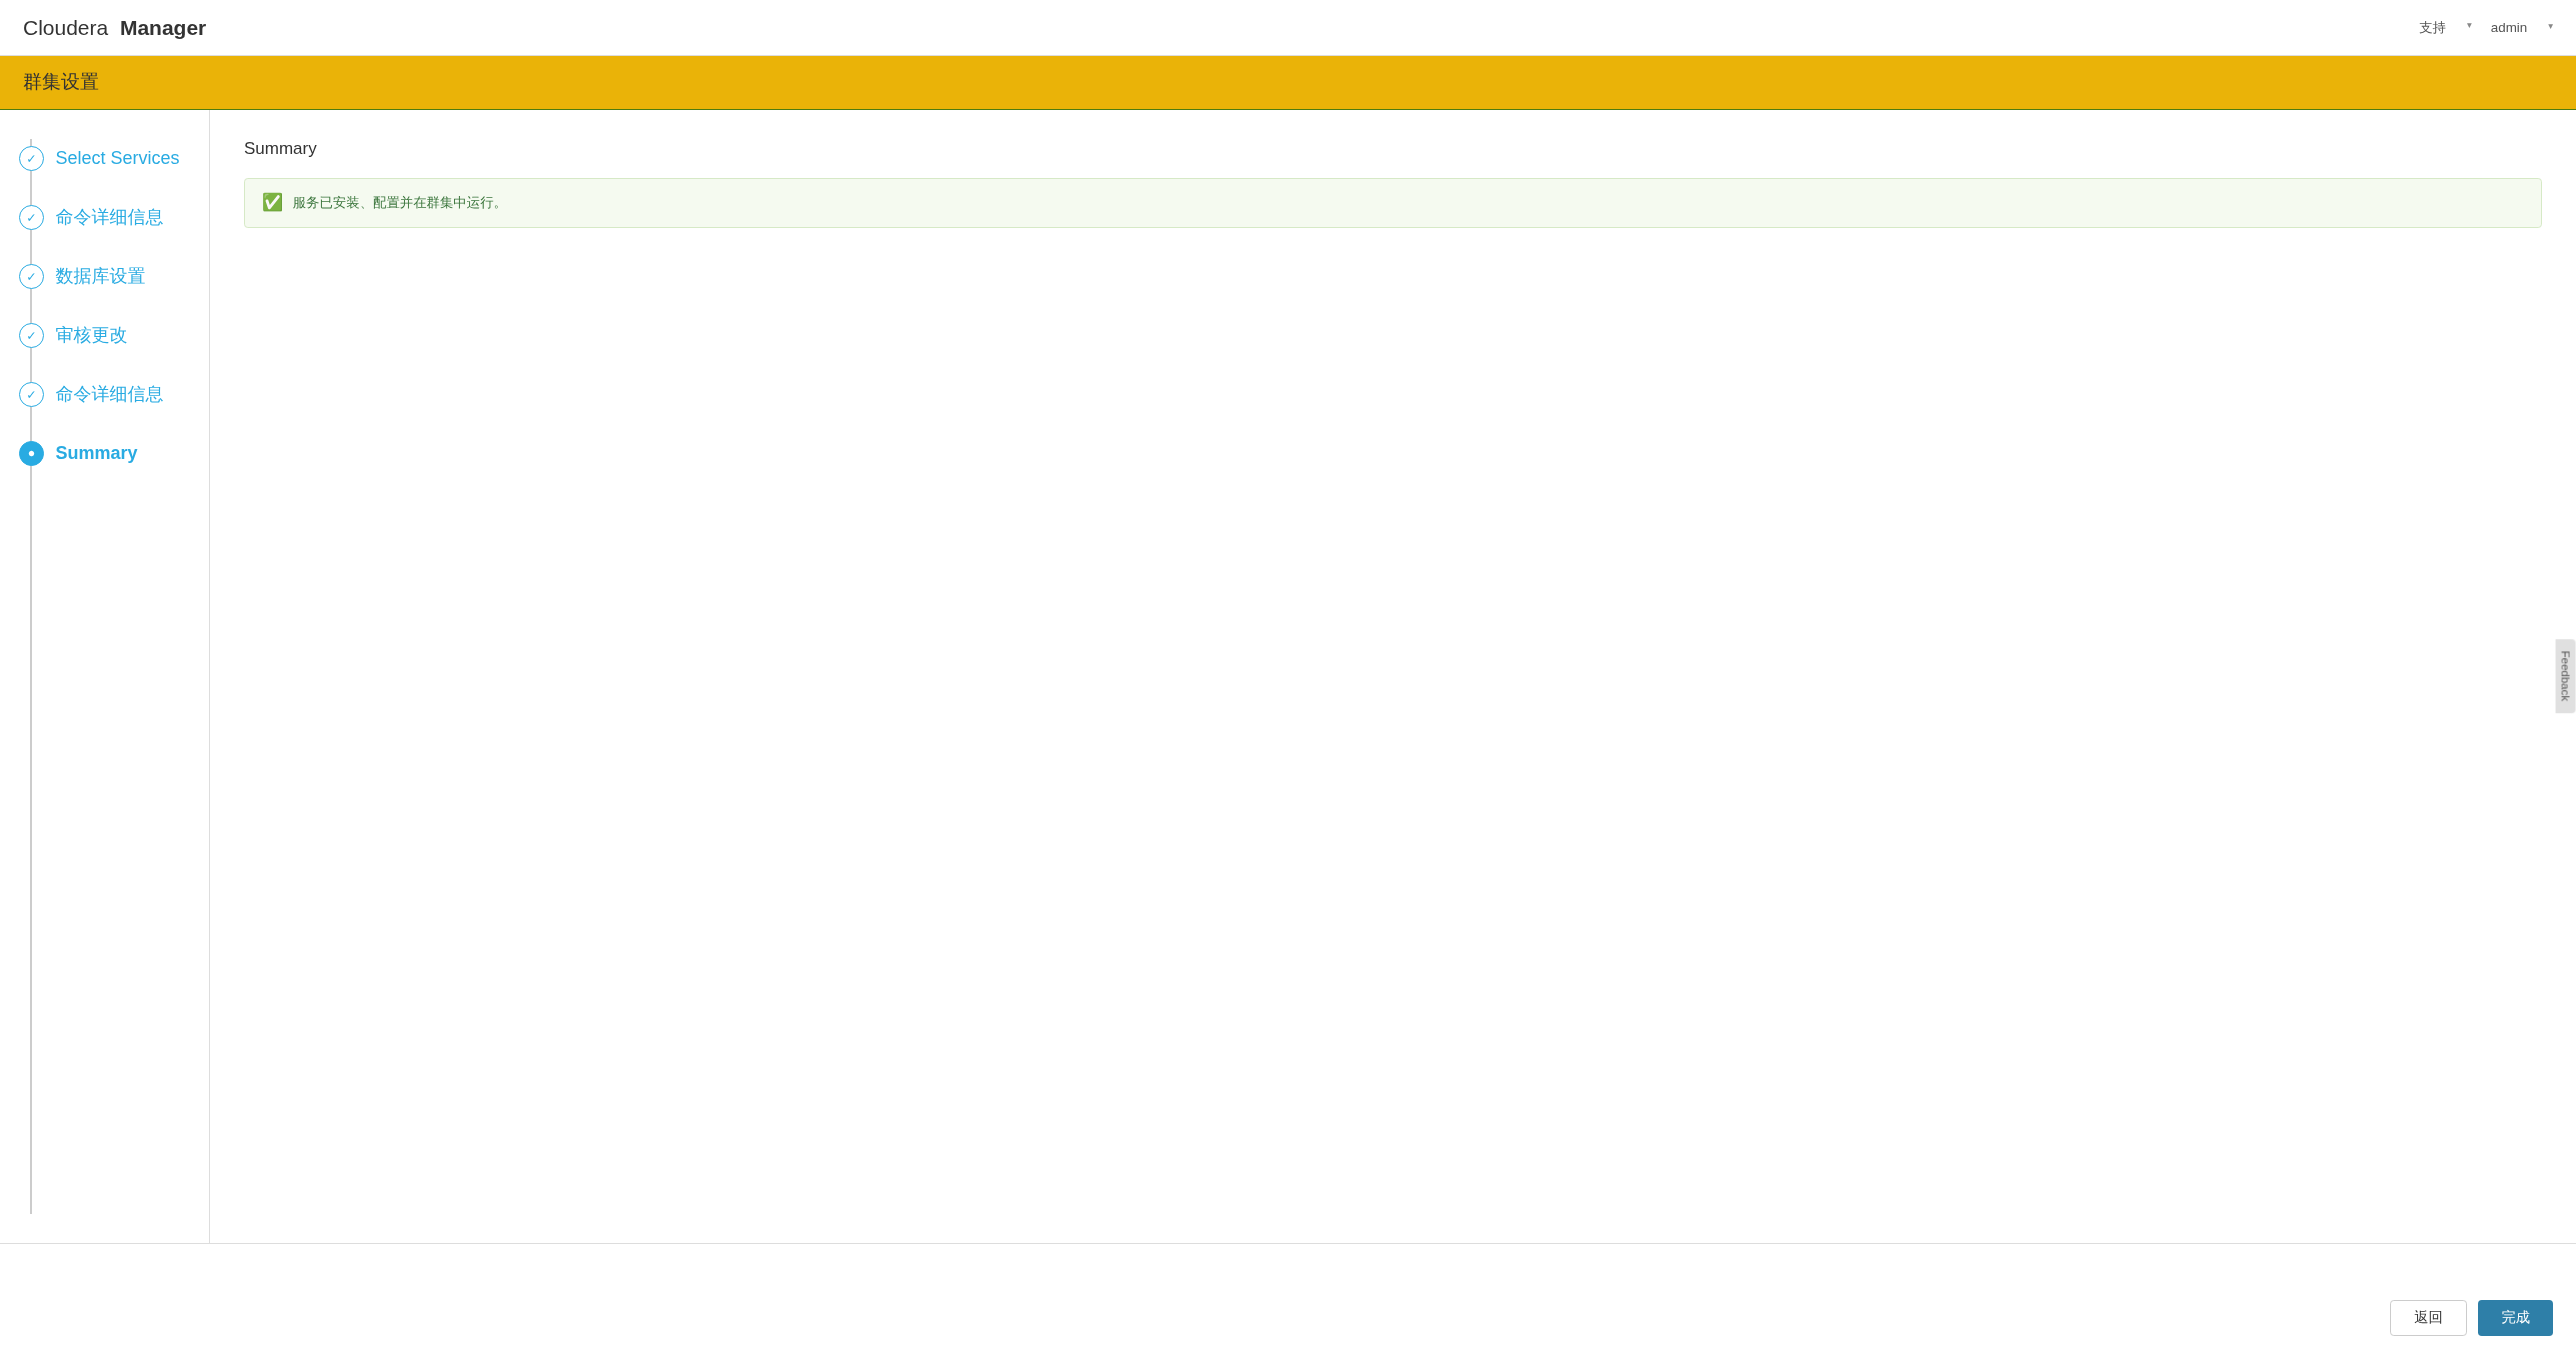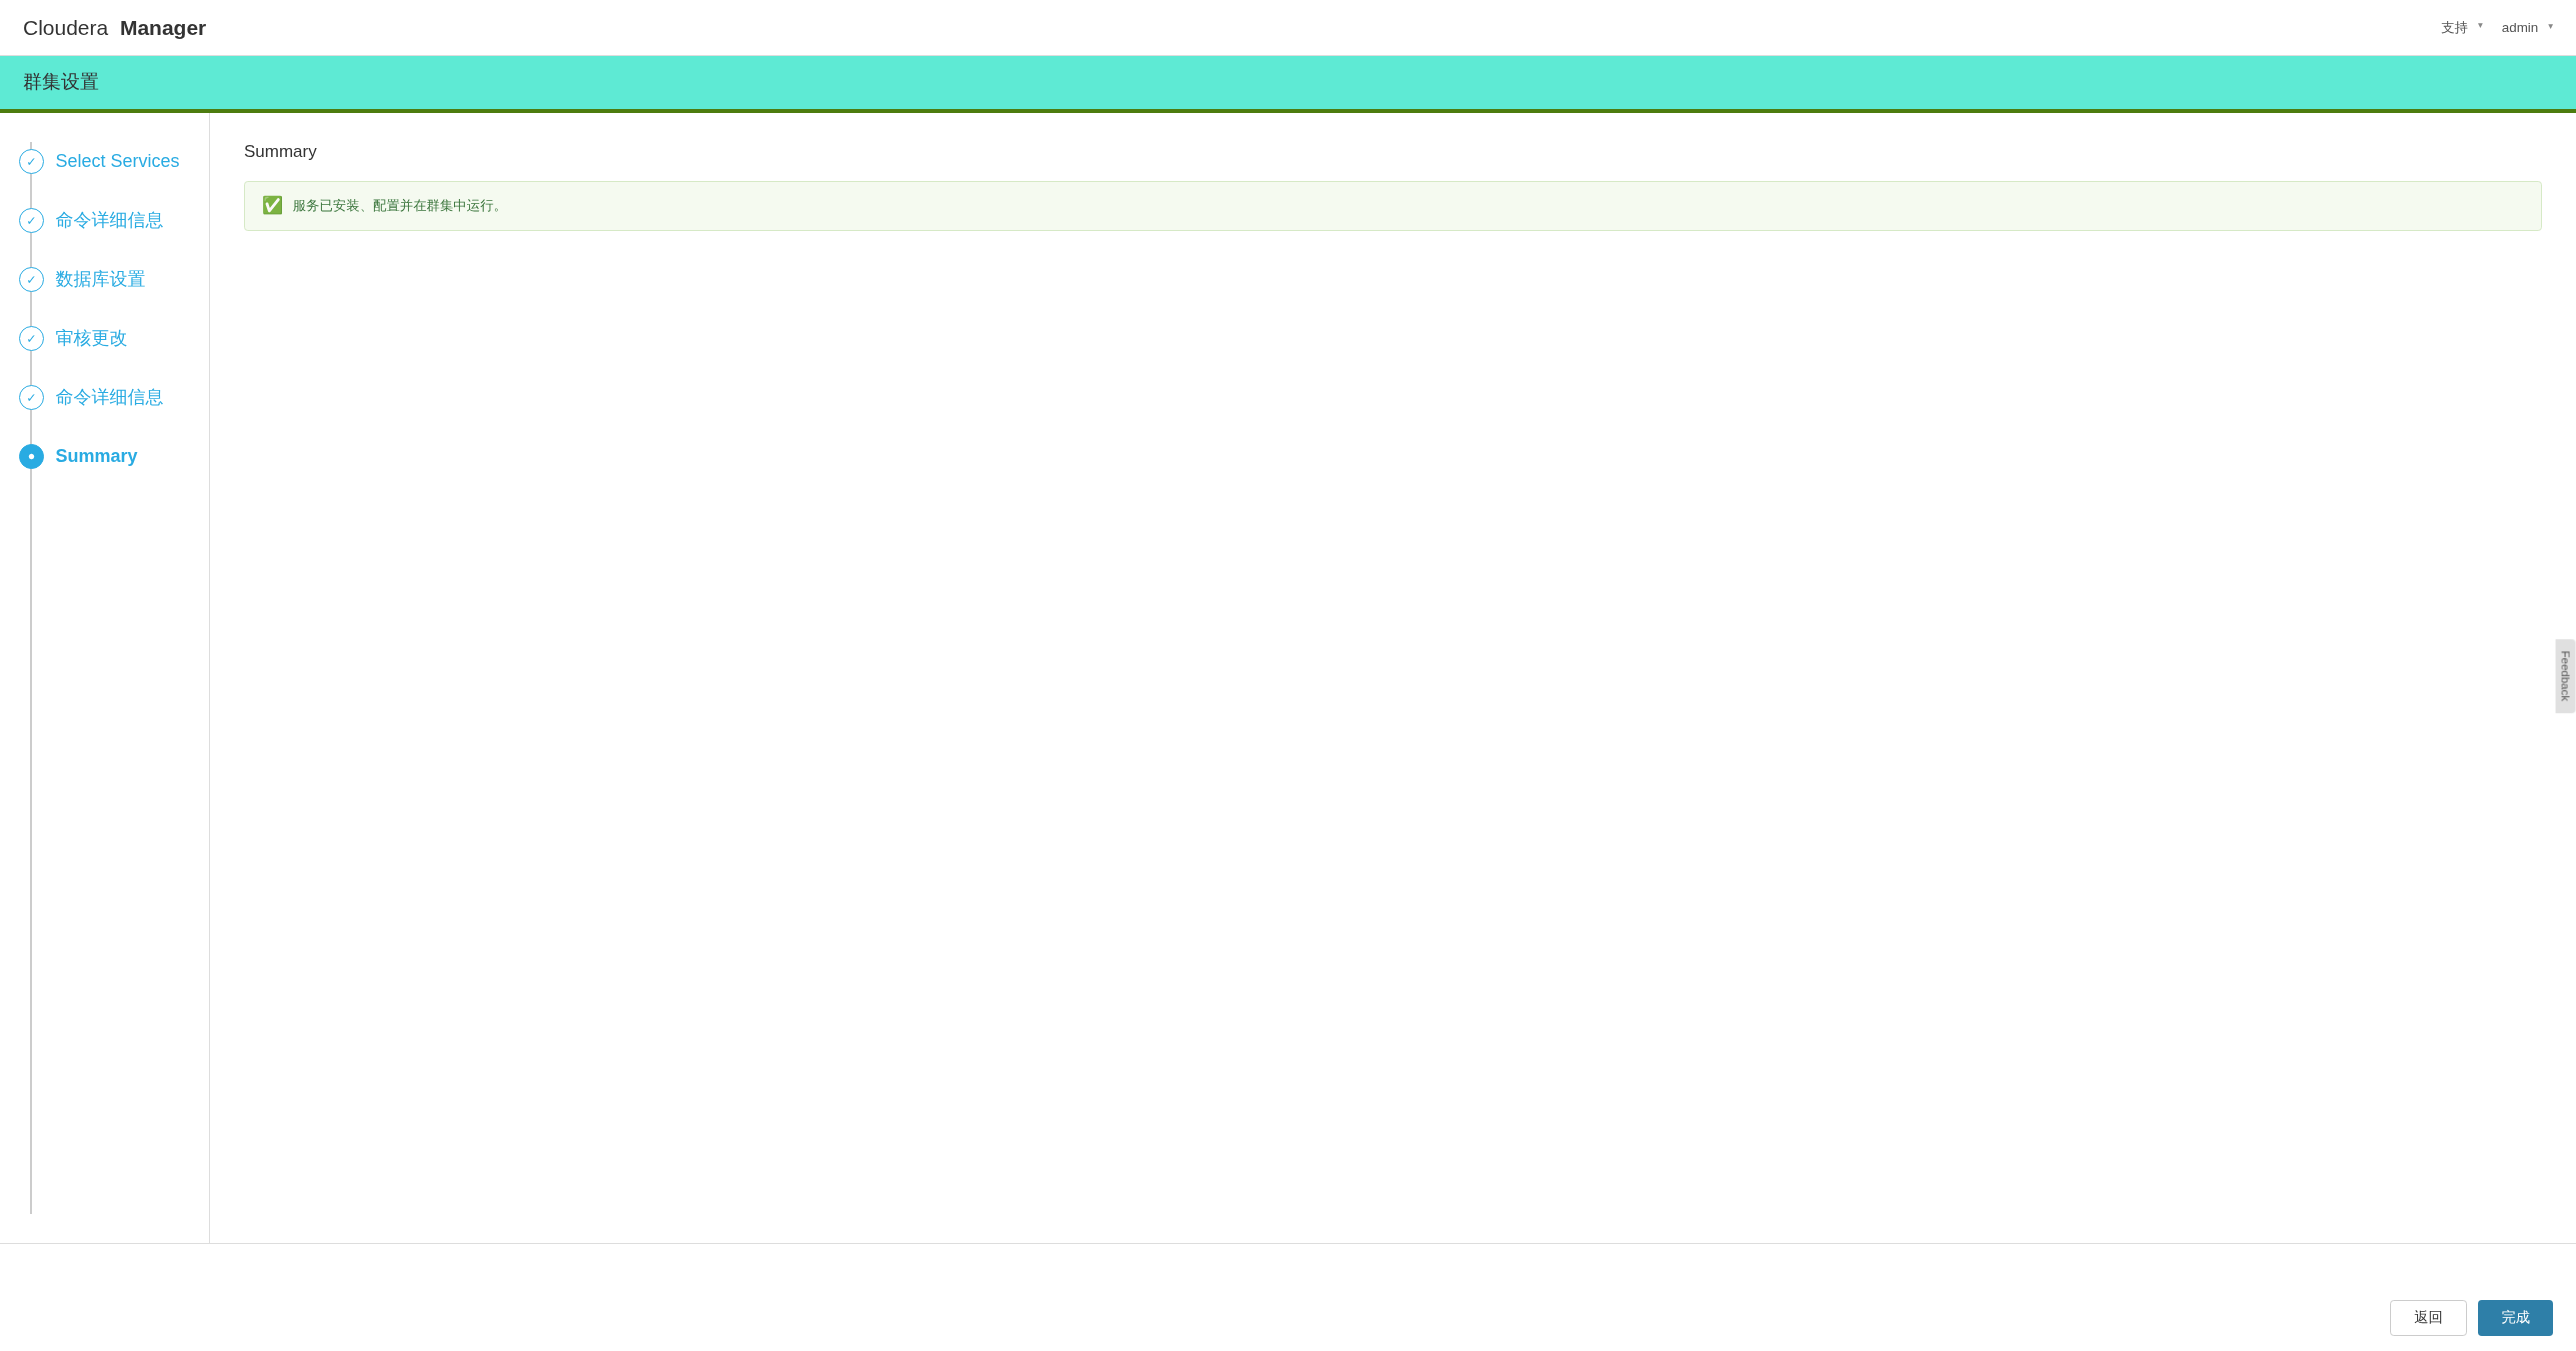--- a/index.html
+++ b/index.html
@@ -26,31 +26,31 @@
       display: flex;
       gap: 19px;
       align-items: center;
     }
     .header-link {
       color: #555;
       font-size: 13.4px;
       cursor: pointer;
       display: flex;
       align-items: flex-start;
-      gap: 10px;
+      gap: 21px;
     }
     .dropdown-arrow {
       font-size: 9.5px;
       color: #888;
     }
 
     
     .page-title-bar {
-      background: #5eead4;
-      border-bottom: 4px solid #4d7c0f;
+      background: #eab308;
+      border-bottom: 1px solid #4d7c0f;
       padding: 13.4px 23px;
       flex-shrink: 0;
     }
     .page-title-bar h1 {
       font-size: 19px;
       font-weight: 400;
       color: #333;
     }
 
     

